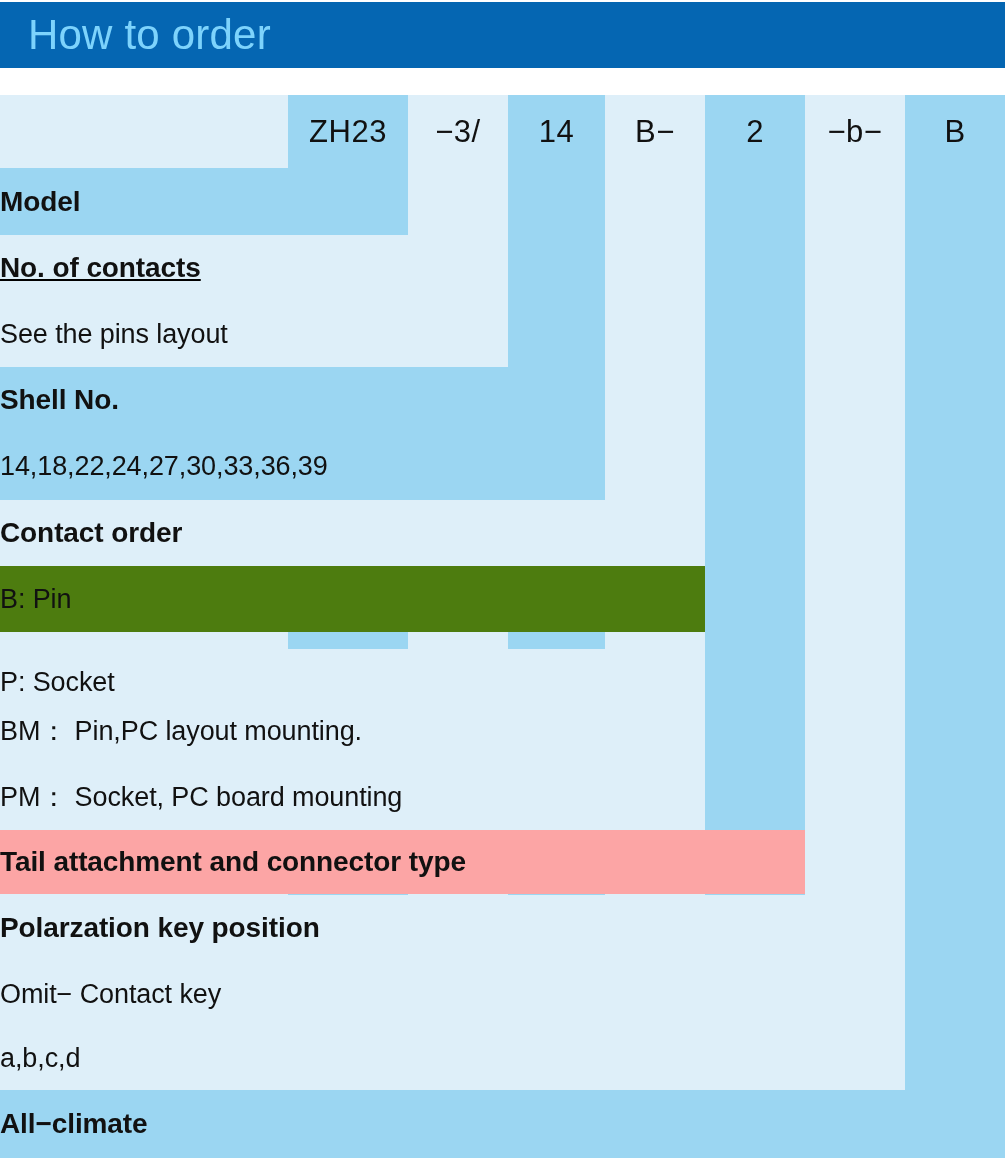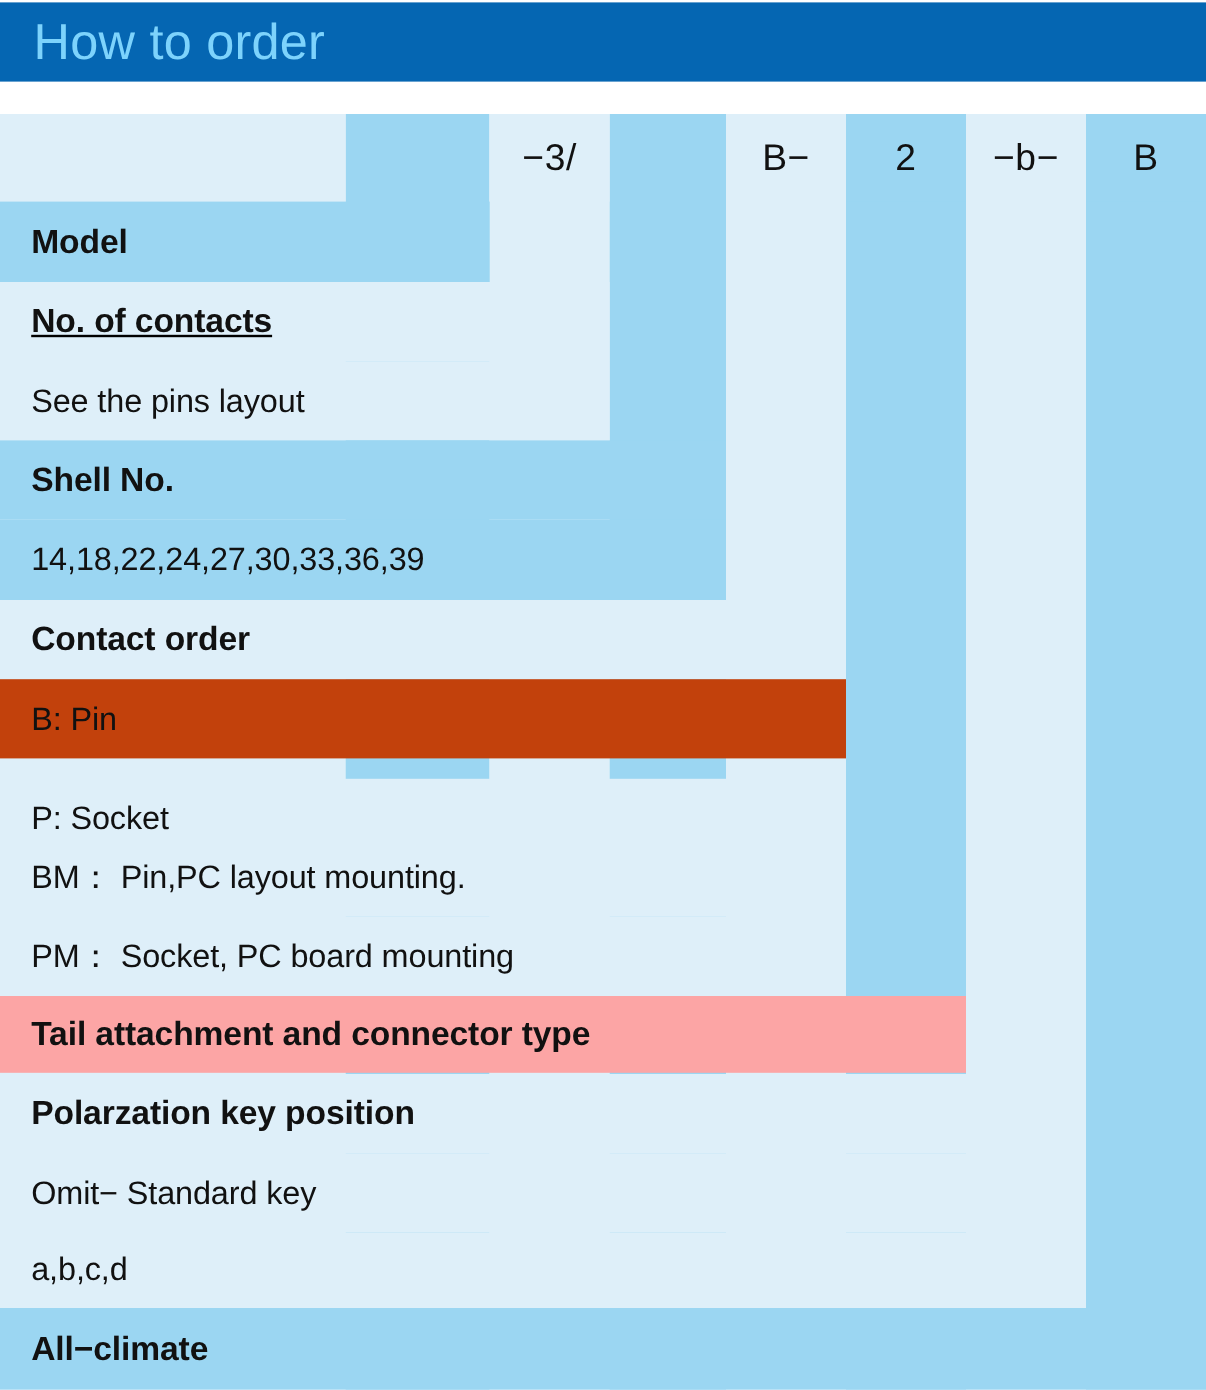--- a/index.html
+++ b/index.html
@@ -21,21 +21,21 @@
   .col-stripe{position:absolute;top:0;bottom:0;}
 
   
   #code-row{position:absolute;left:0;top:0;width:1005px;height:73px;}
   .code-cell{position:absolute;top:0;height:73px;
       display:flex;align-items:center;justify-content:center;
       font-size:31px;color:#111111;font-weight:400;letter-spacing:.5px;}
 
   
   .desc-row{position:absolute;left:0;display:flex;align-items:center;}
-  .desc-label{padding-left:26px;color:#111111;white-space:nowrap;}
+  .desc-label{color:#111111;white-space:nowrap;}
   .desc-row.bold .desc-label{font-weight:700;font-size:28px;letter-spacing:-.1px;}
   .desc-row.plain .desc-label{font-weight:400;font-size:27px;letter-spacing:-.1px;}
 </style>
 </head>
 <body style="--hdr: #0566B2;">
 
 <div id="header-bar">
   <div id="header-title">How to order</div>
 </div>
 
@@ -47,21 +47,23 @@
       <div class="col-stripe" style="left: 408px; width: 100px; background: rgb(222, 239, 249);"></div>
       <div class="col-stripe" style="left: 508px; width: 97px; background: rgb(155, 214, 242);"></div>
       <div class="col-stripe" style="left: 605px; width: 100px; background: rgb(222, 239, 249);"></div>
       <div class="col-stripe" style="left: 705px; width: 100px; background: rgb(155, 214, 242);"></div>
       <div class="col-stripe" style="left: 805px; width: 100px; background: rgb(222, 239, 249);"></div>
       <div class="col-stripe" style="left: 905px; width: 100px; background: rgb(155, 214, 242);"></div>
     </div>
 
   <div id="code-row">
       <div class="code-cell" style="left: 0px; width: 288px; background: rgb(222, 239, 249);"></div>
+      <div class="code-cell" style="left: 288px; width: 120px; background: rgb(155, 214, 242);">ZH23</div>
       <div class="code-cell" style="left: 408px; width: 100px; background: rgb(222, 239, 249);">−3/</div>
+      <div class="code-cell" style="left: 508px; width: 97px; background: rgb(155, 214, 242);">14</div>
       <div class="code-cell" style="left: 605px; width: 100px; background: rgb(222, 239, 249);">B−</div>
       <div class="code-cell" style="left: 705px; width: 100px; background: rgb(155, 214, 242);">2</div>
       <div class="code-cell" style="left: 805px; width: 100px; background: rgb(222, 239, 249);">−b−</div>
       <div class="code-cell" style="left: 905px; width: 100px; background: rgb(155, 214, 242);">B</div>
     </div>
 
   <div id="desc-rows">
       <div class="desc-row bold" style="top: 73px; height: 67px; width: 408px; background: rgb(155, 214, 242);">
         <div class="desc-label">Model</div>
       </div>
@@ -73,40 +75,40 @@
       </div>
       <div class="desc-row bold" style="top: 272px; height: 66px; width: 605px; background: rgb(155, 214, 242);">
         <div class="desc-label">Shell No.</div>
       </div>
       <div class="desc-row plain" style="top: 338px; height: 67px; width: 605px; background: rgb(155, 214, 242);">
         <div class="desc-label">14,18,22,24,27,30,33,36,39</div>
       </div>
       <div class="desc-row bold" style="top: 405px; height: 66px; width: 705px; background: rgb(222, 239, 249);">
         <div class="desc-label">Contact order</div>
       </div>
-      <div class="desc-row plain" style="top: 471px; height: 66px; width: 705px; background: #c2410c;">
+      <div class="desc-row plain" style="top: 471px; height: 66px; width: 705px; background: #4d7c0f;">
         <div class="desc-label">B: Pin</div>
       </div>
       <div class="desc-row plain" style="top: 554px; height: 66px; width: 705px; background: rgb(222, 239, 249);">
         <div class="desc-label">P: Socket</div>
       </div>
       <div class="desc-row plain" style="top: 603px; height: 66px; width: 705px; background: rgb(222, 239, 249);">
         <div class="desc-label">BM： Pin,PC layout mounting.</div>
       </div>
       <div class="desc-row plain" style="top: 669px; height: 66px; width: 705px; background: rgb(222, 239, 249);">
         <div class="desc-label">PM： Socket, PC board mounting</div>
       </div>
       <div class="desc-row bold" style="top: 735px; height: 64px; width: 805px; background: #fca5a5;">
         <div class="desc-label">Tail attachment and connector type</div>
       </div>
       <div class="desc-row bold" style="top: 800px; height: 66px; width: 905px; background: rgb(222, 239, 249);">
         <div class="desc-label">Polarzation key position</div>
       </div>
       <div class="desc-row plain" style="top: 866px; height: 66px; width: 905px; background: rgb(222, 239, 249);">
-        <div class="desc-label">Omit− Standard key</div>
+        <div class="desc-label">Omit− Contact key</div>
       </div>
       <div class="desc-row plain" style="top: 932px; height: 63px; width: 873px; background: rgb(222, 239, 249);">
         <div class="desc-label">a,b,c,d</div>
       </div>
       <div class="desc-row bold" style="top: 995px; height: 68px; width: 1005px; background: rgb(155, 214, 242);">
         <div class="desc-label">All−climate</div>
       </div>
     </div>
 
 </div>

